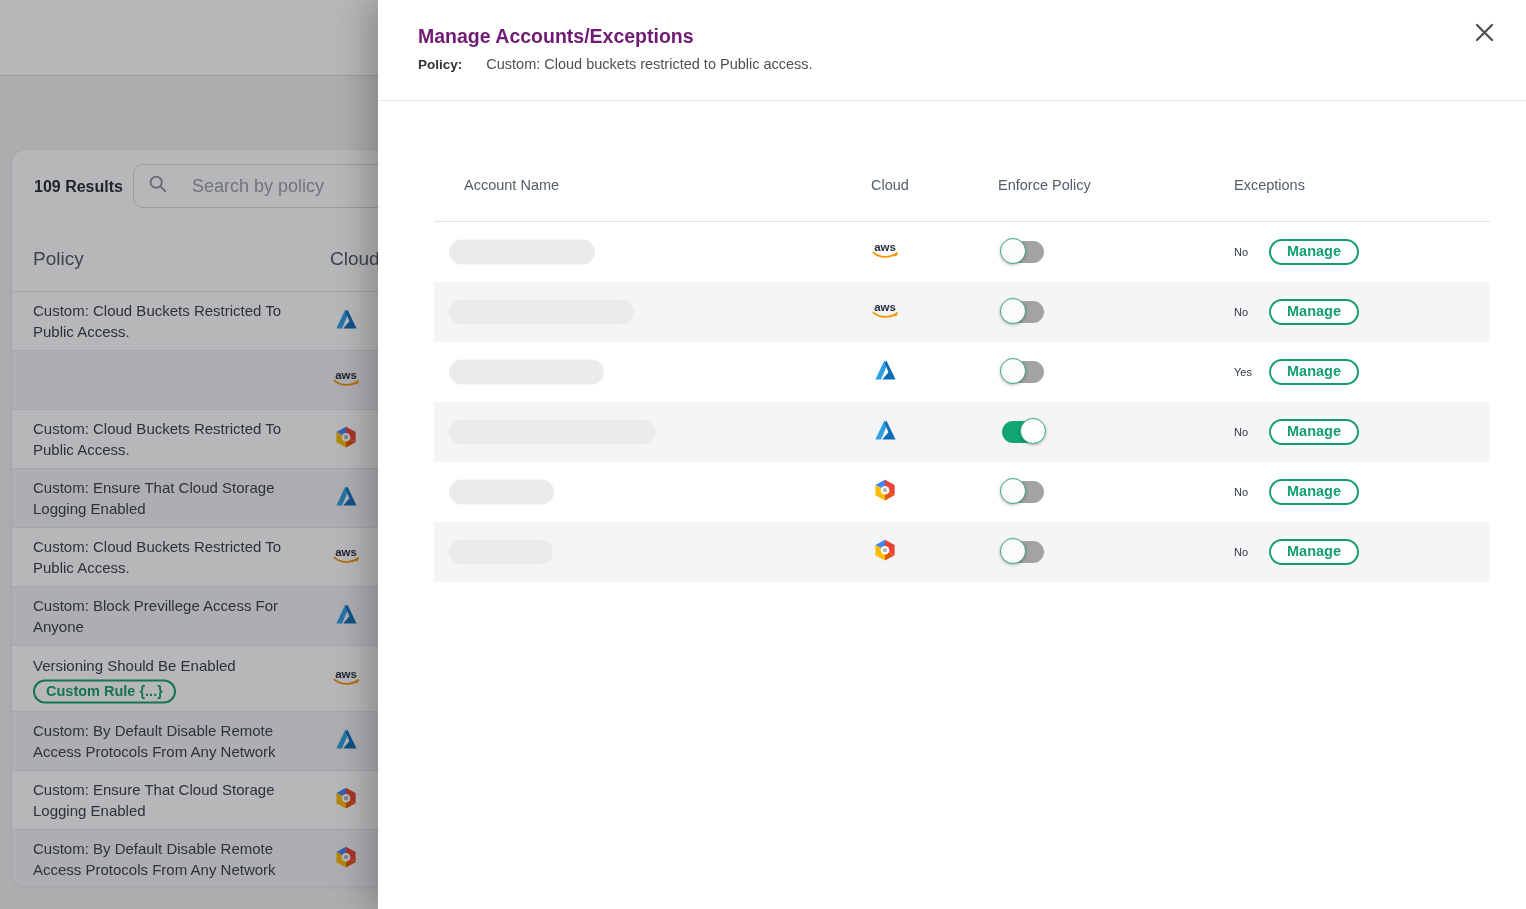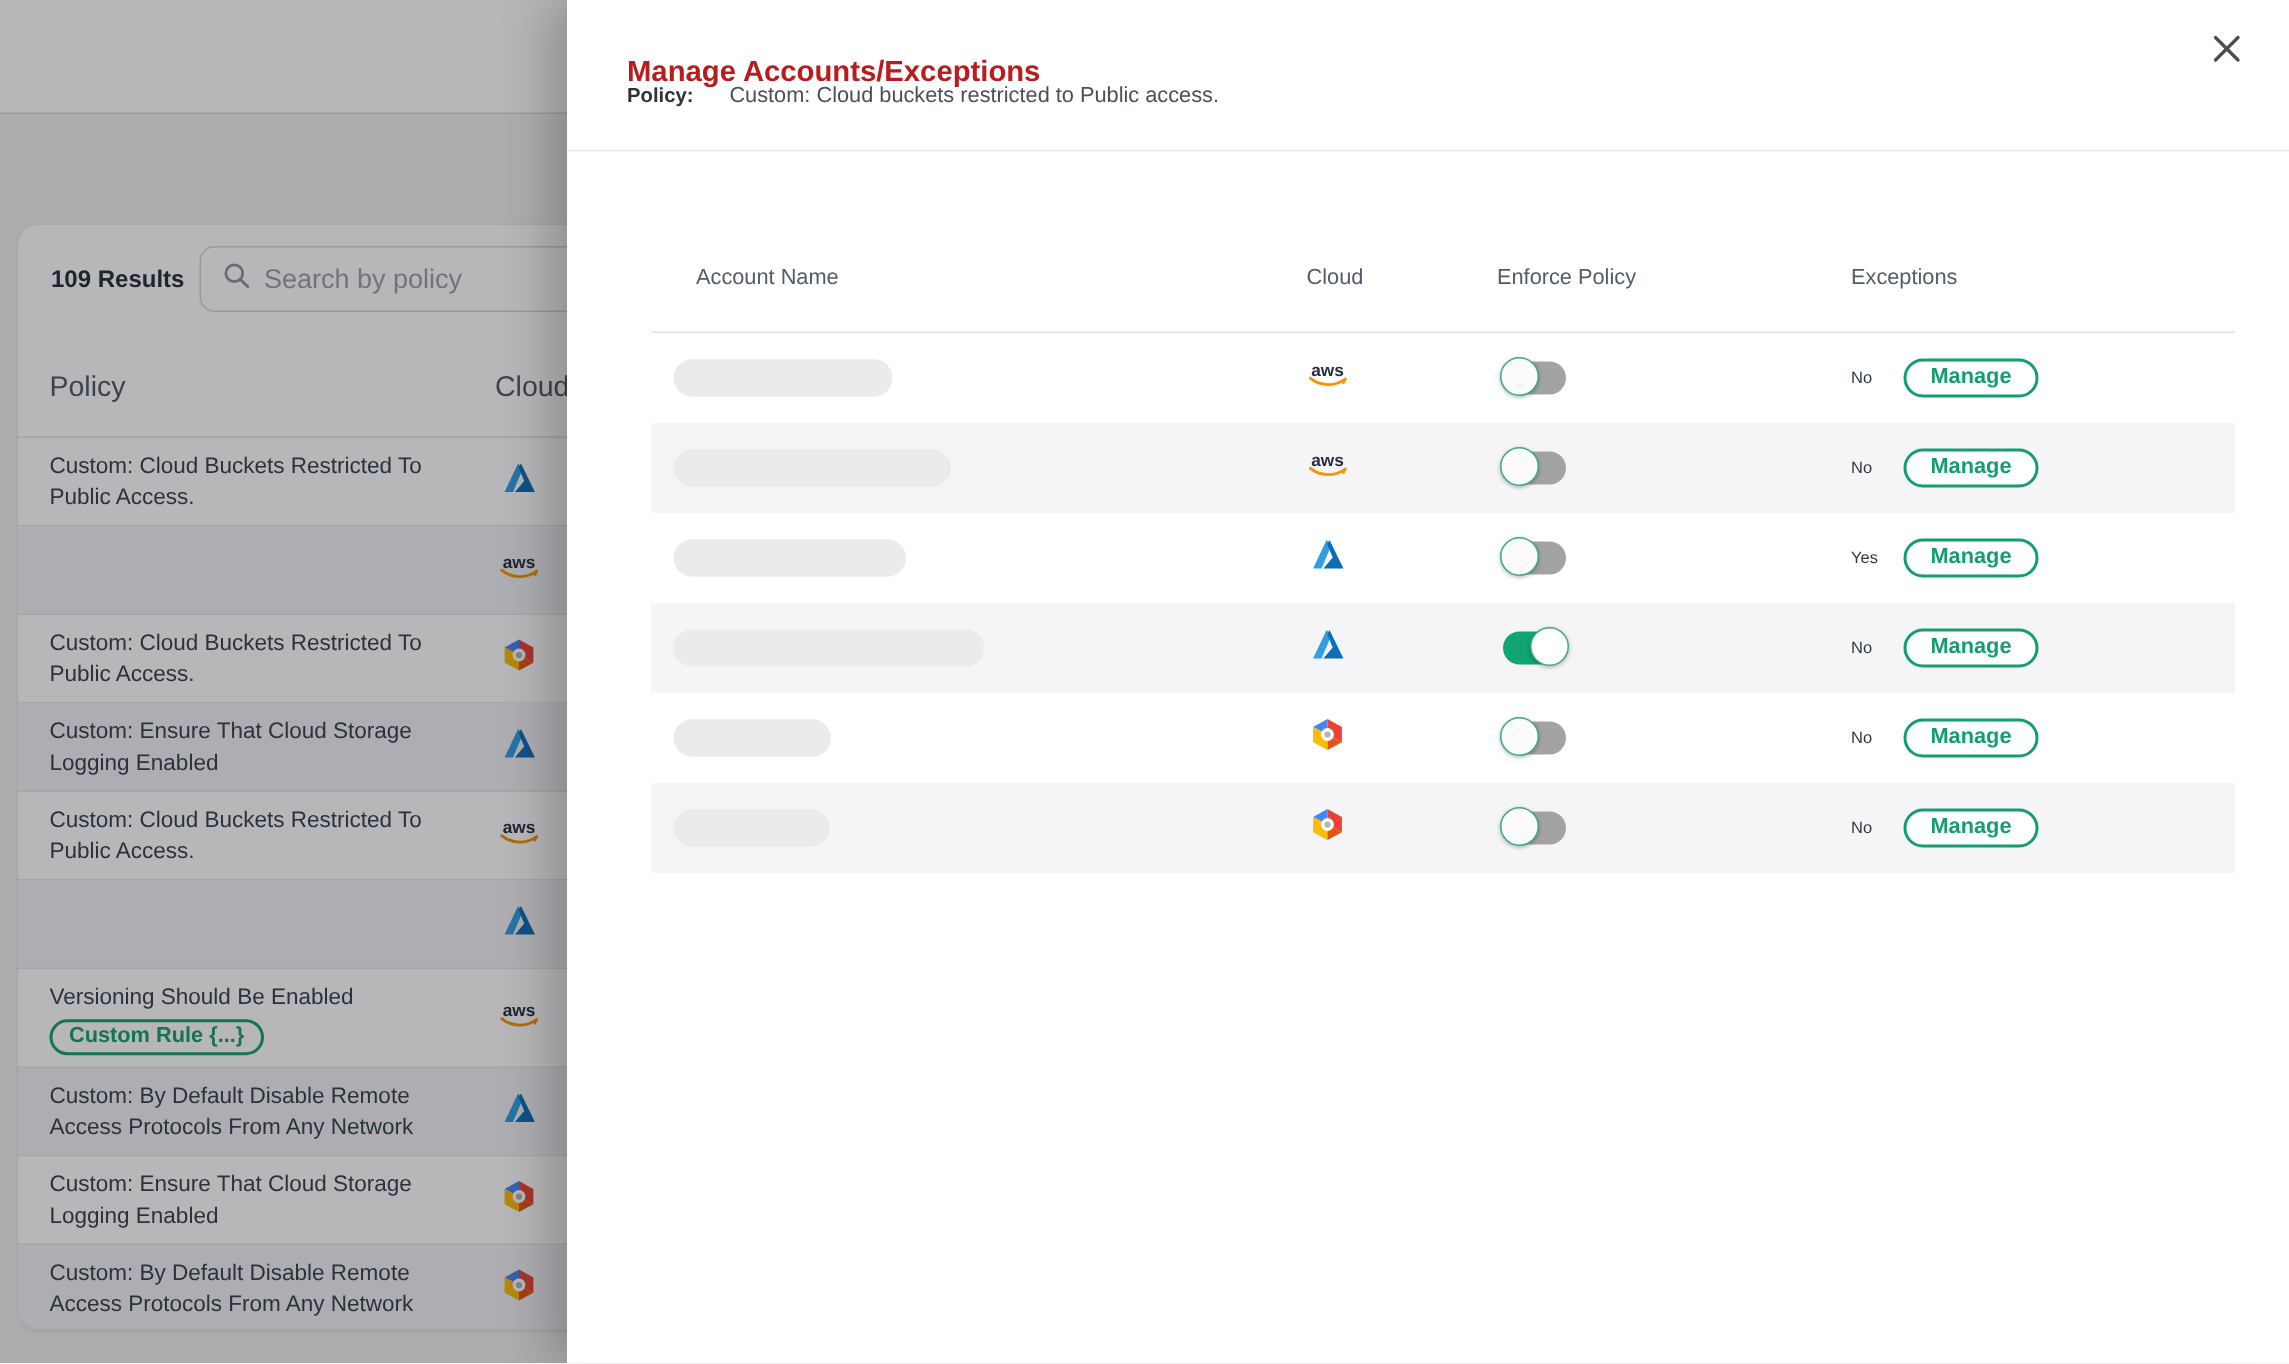--- a/index.html
+++ b/index.html
@@ -3,40 +3,40 @@
 <meta charset="utf-8">
 <style>
   * { margin:0; padding:0; box-sizing:border-box; }
   html,body { width:1526px; height:909px; font-family:"Liberation Sans", sans-serif; }
   .stage { position:relative; width:1526px; height:909px; background:#f1f1f3; overflow:hidden; }
 
   
   .topbar { position:absolute; left:0; top:0; width:100%; height:76px; background:#ffffff; border-bottom:1px solid #d8d8db; }
   .results-card { position:absolute; left:12px; top:150px; width:940px; height:736px; background:#ffffff; border-radius:14px; box-shadow:0 1px 4px rgba(0,0,0,.08); overflow:hidden; }
   .results-count { position:absolute; left:22px; top:28px; font-size:16px; font-weight:700; color:#262f38; }
-  .searchbox { position:absolute; left:121px; top:14px; width:330px; height:44px; background:#fff; border:1px solid #d4d4d8; border-radius:10px; display:flex; align-items:center; padding-left:14px; gap:8px; }
+  .searchbox { position:absolute; left:121px; top:14px; width:330px; height:44px; background:#fff; border:1px solid #d4d4d8; border-radius:10px; display:flex; align-items:center; padding-left:14px; gap:24px; }
   .search-ph { font-size:18px; color:#9aa0a8; }
   .col-head { position:absolute; top:98px; font-size:19px; color:#4e5a65; }
   .col-head.policy { left:21px; }
   .col-head.cloud { left:318px; }
   .bg-rows { position:absolute; left:0; right:0; top:141px; bottom:0; border-top:1px solid #e2e2e5; overflow:hidden; }
   .bg-row { position:relative; height:59px; background:#ffffff; border-bottom:1px solid #e7e7ea; }
   .bg-row.alt { background:#f3f3f5; }
   .bg-row.tall { height:66px; }
   .bg-row .policy-cell { position:absolute; left:21px; top:50%; transform:translateY(-50%); width:282px; display:flex; flex-direction:column; align-items:flex-start; gap:4px; }
   .p-text { font-size:15px; line-height:21px; color:#36424d; }
   .p-badge { display:inline-block; border:2px solid #17a06d; color:#17a06d; font-size:14.5px; font-weight:700; border-radius:15px; padding:1px 11px 3px; }
   .bg-row .cloud-wrap { position:absolute; left:318px; top:50%; transform:translateY(-50%); width:32px; display:flex; justify-content:center; align-items:center; }
 
   
   .dim { position:absolute; inset:0; background:rgba(15,18,22,0.30); z-index:5; }
 
   
   .modal { position:absolute; left:378px; top:0; right:0; bottom:0; background:#ffffff; z-index:10; box-shadow:-12px 0 30px rgba(0,0,0,.22); }
-  .m-title { position:absolute; left:40px; top:25px; font-size:19.5px; font-weight:700; color:#b91c1c;margin-top:12px; }
+  .m-title { position:absolute; left:40px; top:25px; font-size:19.5px; font-weight:700; color:#701a75; }
   .m-policy { position:absolute; left:40px; top:56px; display:flex; align-items:baseline; gap:24px; }
   .m-policy .label { font-size:13.5px; font-weight:700; color:#2e3338; }
   .m-policy .value { font-size:14.5px; color:#4c5156; }
   .m-close { position:absolute; right:28px; top:18px; width:28px; height:28px; background:none; border:none; cursor:pointer; display:flex; align-items:center; justify-content:center; }
   .m-divider { position:absolute; left:0; right:0; top:100px; height:1px; background:#e7e7ea; }
 
   .m-table { position:absolute; left:56px; right:36px; top:160px; }
   .t-head { position:relative; height:62px; border-bottom:1px solid #e3e3e6; }
   .t-head span { position:absolute; top:17px; font-size:14.5px; color:#525d68; }
   .th-account { left:30px; }  .th-cloud { left:437px; }  .th-enforce { left:564px;text-align:right; }  .th-ex { left:800px; }
@@ -131,20 +131,24 @@
     </div>
     <div class="cloud-wrap">
             <span><svg width="30" height="20" viewBox="0 0 30 20">
                 <text x="15" y="11" text-anchor="middle" font-size="11.5" font-weight="bold" fill="#252f3e" font-family="Liberation Sans,sans-serif">aws</text>
                 <path d="M3.5 12.6 C 10 18.2, 20 18.2, 26.8 13.2" stroke="#f79400" stroke-width="1.9" fill="none" stroke-linecap="round"></path>
                 <path d="M26.9 13.1 l-1.2 2.6" stroke="#f79400" stroke-width="1.6" fill="none" stroke-linecap="round"></path>
               </svg></span>
           </div>
   </div>
         <div class="bg-row alt">
+    <div class="policy-cell">
+      <span class="p-text">Custom: Block Previllege Access For Anyone</span>
+
+    </div>
     <div class="cloud-wrap">
             <span><svg width="23" height="21" viewBox="0 0 24 22">
                 <polygon points="10.8,1 14.2,4.7 7.3,20.9 1.4,20.9" fill="#2f9fe3"></polygon>
                 <polygon points="12.9,1 22.6,20.9 8.6,20.9 15.1,13.3 11.2,3.9" fill="#0f6db8"></polygon>
               </svg></span>
           </div>
   </div>
         <div class="bg-row tall">
     <div class="policy-cell">
       <span class="p-text">Versioning Should Be Enabled</span>

